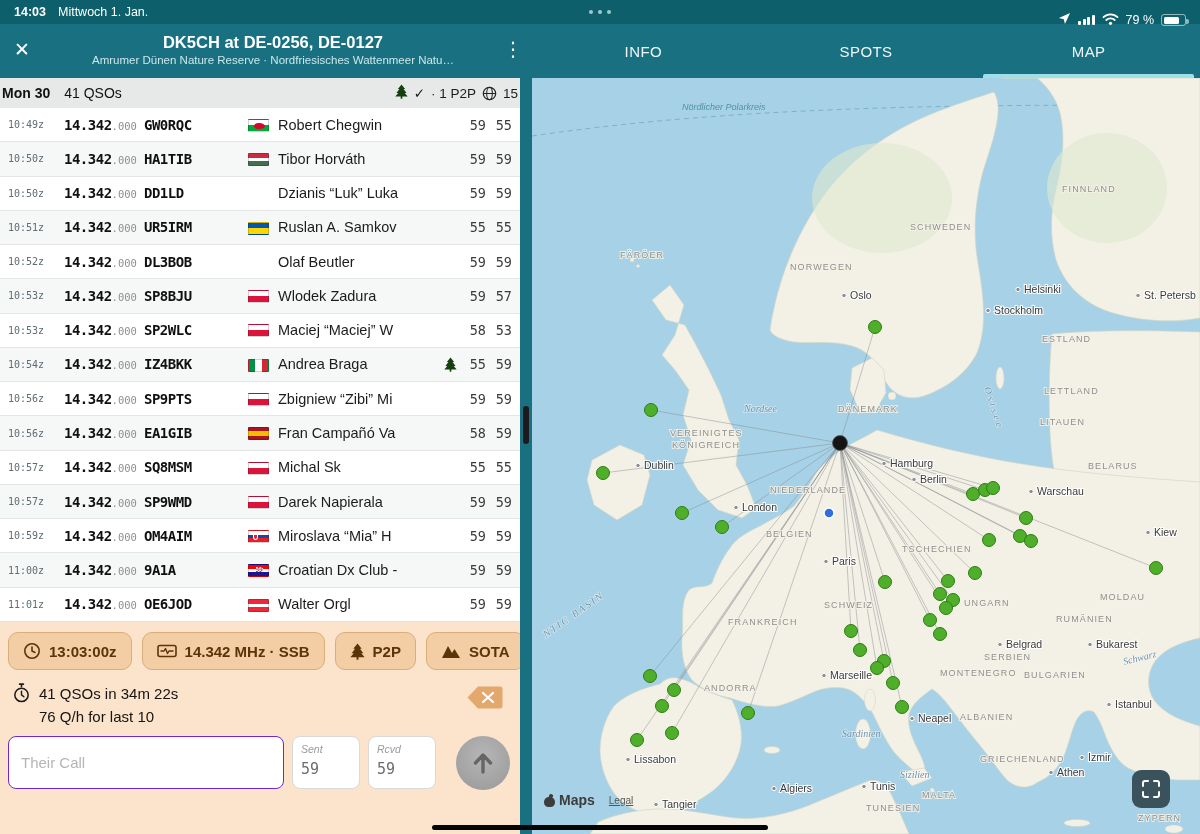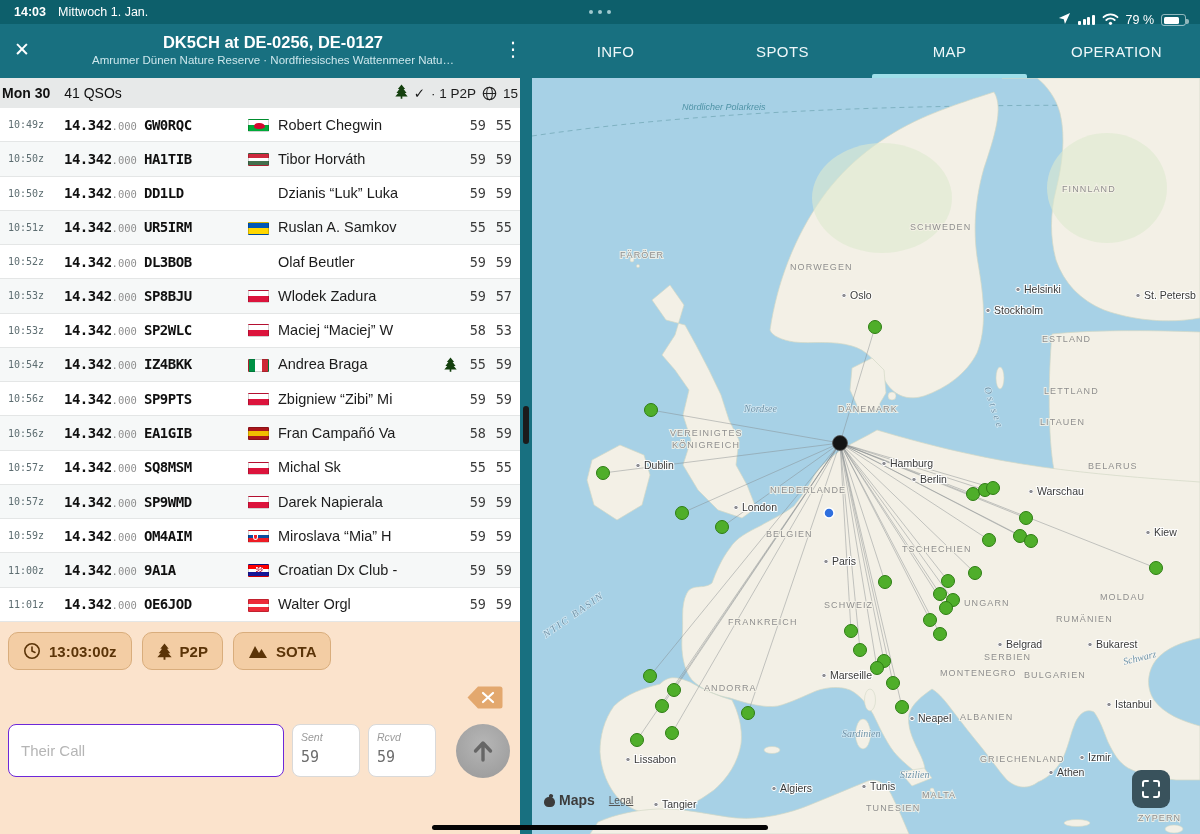--- a/index.html
+++ b/index.html
@@ -132,21 +132,20 @@
       <div class="title-block">
         <div class="title">DK5CH at DE-0256, DE-0127</div>
         <div class="subtitle">Amrumer Dünen Nature Reserve · Nordfriesisches Wattenmeer Natu…</div>
       </div>
       <span class="kebab">⋮</span>
     </div>
     <div class="tabs" id="tabs">
         <div class="tab">INFO</div>
         <div class="tab">SPOTS</div>
         <div class="tab active">MAP</div>
-        <div class="tab">OPERATION</div>
       </div>
   </div>
 
   <div class="content">
 
     <div class="left-panel">
       <div class="log-header">
         <span class="lh-day">Mon 30</span>
         <span class="lh-count">41 QSOs</span>
         <span class="lh-right">
@@ -328,36 +327,58 @@
               <span style="display:flex">
                 <svg width="18" height="18" viewBox="0 0 18 18">
                   <circle cx="9" cy="9" r="7.2" fill="none" stroke="#5b3408" stroke-width="1.6"></circle>
                   <path d="M9,5 V9 L12,10.5" fill="none" stroke="#5b3408" stroke-width="1.6" stroke-linecap="round"></path>
                 </svg>
               </span>
               <span>13:03:00z</span>
             </div>
             <div class="chip">
               <span style="display:flex">
+                <svg width="20" height="16" viewBox="0 0 20 16">
+                  <rect x="1" y="2.5" width="18" height="11" rx="2" fill="none" stroke="#5b3408" stroke-width="1.6"></rect>
+                  <path d="M4,8 L7,8 L8.5,5.5 L10.5,10.5 L12,8 L16,8" fill="none" stroke="#5b3408" stroke-width="1.4" stroke-linejoin="round" stroke-linecap="round"></path>
+                </svg>
+              </span>
+              <span>14.342 MHz · SSB</span>
+            </div>
+            <div class="chip">
+              <span style="display:flex">
                 <svg width="15" height="17" viewBox="0 0 16 18">
                   <path d="M8,0.5 L12.5,6 L10.6,6 L14.2,10.8 L12,10.8 L15.6,15.2 L9,15.2 L9,17.8 L7,17.8 L7,15.2 L0.4,15.2 L4,10.8 L1.8,10.8 L5.4,6 L3.5,6 Z" fill="#5b3408"></path>
                 </svg>
               </span>
               <span>P2P</span>
             </div>
             <div class="chip">
               <span style="display:flex">
                 <svg width="20" height="16" viewBox="0 0 20 16">
                   <path d="M1,15 L7,3 L11,10 L13.5,6 L19,15 Z" fill="#5b3408"></path>
                 </svg>
               </span>
               <span>SOTA</span>
             </div>
           </div>
         <div class="stats-row">
+          <div>
+            <div class="stats1">
+              <span id="stopwatch-slot" style="display:flex;">
+                  <svg width="19" height="20" viewBox="0 0 19 21">
+                    <circle cx="9.5" cy="12.5" r="7" fill="none" stroke="#1c1c1c" stroke-width="1.6"></circle>
+                    <path d="M9.5,8.5 V12.5 L12,14.5" stroke="#1c1c1c" stroke-width="1.5" fill="none" stroke-linecap="round"></path>
+                    <path d="M7.5,1.2 H11.5 M9.5,1.2 V4" stroke="#1c1c1c" stroke-width="1.7" stroke-linecap="round"></path>
+                  </svg>
+                </span>
+              <span>41 QSOs in 34m 22s</span>
+            </div>
+            <div class="stats2">76 Q/h for last 10</div>
+          </div>
           <button class="backspace" id="backspace-btn"><svg width="38" height="25" viewBox="0 0 38 25">
                 <path d="M12,1.5 H34 Q36.5,1.5 36.5,4 V21 Q36.5,23.5 34,23.5 H12 L1.5,12.5 Z" fill="#e3a86e"></path>
                 <path d="M17,8 L27,17 M27,8 L17,17" stroke="#fff" stroke-width="2.2" stroke-linecap="round"></path>
               </svg></button>
         </div>
         <div class="input-row">
           <input class="their-call" placeholder="Their Call" style="">
           <div class="mini-field">
             <div class="mini-label">Sent</div>
             <div class="mini-value">59</div>

